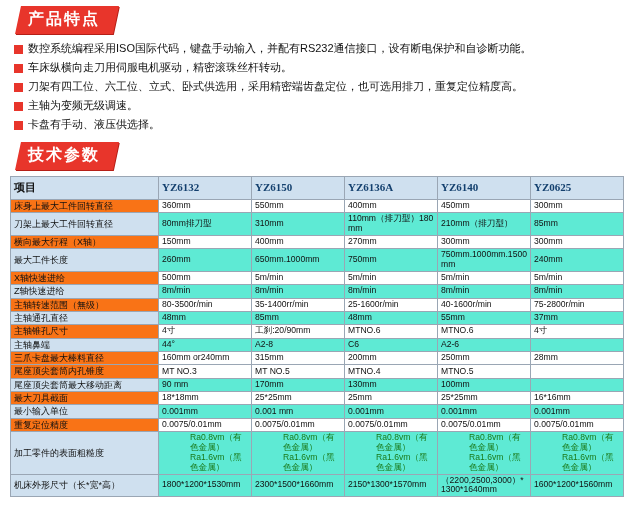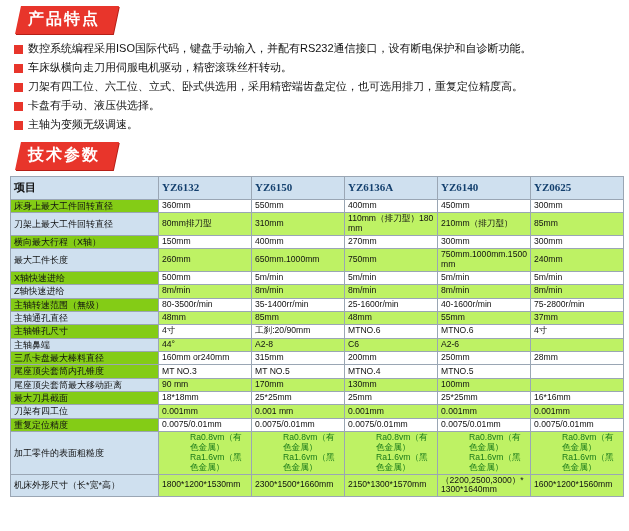--- a/index.html
+++ b/index.html
@@ -66,25 +66,25 @@
     background:#cfe0ef;
     font-size:11px;
     font-weight:bold;
     text-align:left;
     height:20px;
     color:#14406e;
     font-family:Liberation Serif, serif;
   }
   thead th.first{color:#111;}
   tbody td:first-child{
-    background:#84cc16;
+    background:#f97316;
     font-size:9px;
     color:#111;
   }
-  tbody tr.alt td{background:#bef264;}
+  tbody tr.alt td{background:#5eead4;}
   tbody tr.alt td:first-child{background:#cfe0ef;margin-top:15px;}
   col.c0{width:148px;}
   col.cx{width:93px;}
   .green{color:#1a7a1a;}
   .tworow{display:block;padding-left:28px;}
 </style>
 </head>
 <body>
 
 <div class="page">
@@ -103,25 +103,25 @@
     <div class="feat">
       <div class="bullet"></div>
       <div class="feat-text">车床纵横向走刀用伺服电机驱动，精密滚珠丝杆转动。</div>
     </div>
     <div class="feat">
       <div class="bullet"></div>
       <div class="feat-text">刀架有四工位、六工位、立式、卧式供选用，采用精密端齿盘定位，也可选用排刀，重复定位精度高。</div>
     </div>
     <div class="feat">
       <div class="bullet"></div>
+      <div class="feat-text">主轴为变频无级调速。</div>
+    </div>
+    <div class="feat">
+      <div class="bullet"></div>
       <div class="feat-text">卡盘有手动、液压供选择。</div>
-    </div>
-    <div class="feat">
-      <div class="bullet"></div>
-      <div class="feat-text">主轴为变频无级调速。</div>
     </div>
   </div>
 
   
   <div class="banner" style="margin-top:6px;">
     <span>技术参数</span>
   </div>
 
   
   <div class="specs-wrap">
@@ -251,21 +251,21 @@
           </tr>
           <tr>
             <td>最大刀具截面</td>
             <td>18*18mm</td>
             <td>25*25mm</td>
             <td>25mm</td>
             <td>25*25mm</td>
             <td>16*16mm</td>
           </tr>
           <tr class="alt">
-            <td>刀架有四工位</td>
+            <td>最小输入单位</td>
             <td>0.001mm</td>
             <td>0.001 mm</td>
             <td>0.001mm</td>
             <td>0.001mm</td>
             <td>0.001mm</td>
           </tr>
           <tr>
             <td>重复定位精度</td>
             <td>0.0075/0.01mm</td>
             <td>0.0075/0.01mm</td>

